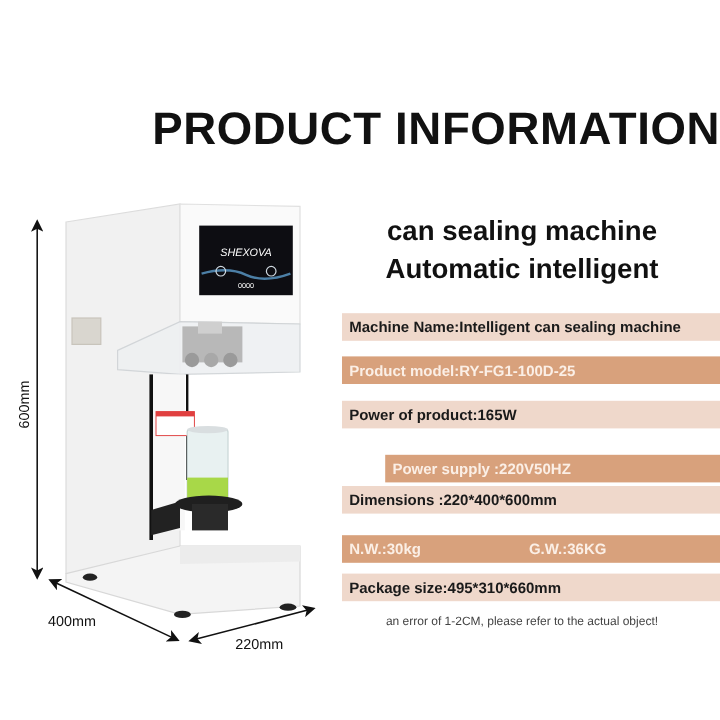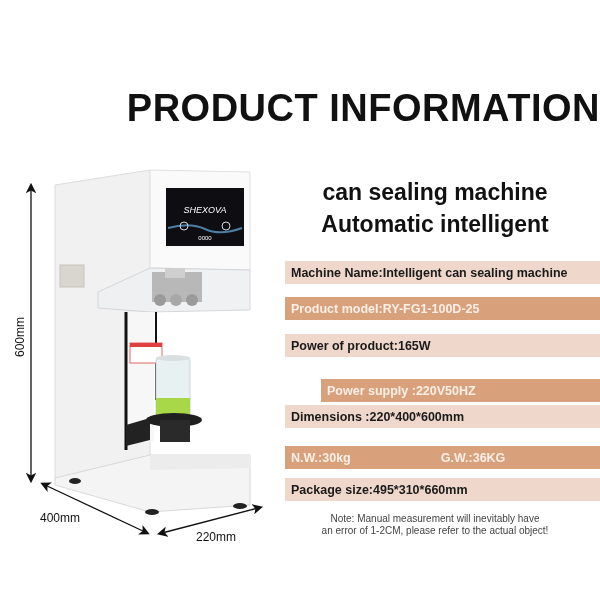--- a/index.html
+++ b/index.html
@@ -107,15 +107,14 @@
 </div>
 <div class="abs bar dark" style="top:446px;">
   <span>N.W.:30kg</span>
   <span class="gw">G.W.:36KG</span>
 </div>
 <div class="abs bar light" style="top:478px;">
   <span>Package size:495*310*660mm</span>
 </div>
 
 <div class="abs note">
-  <div>Note: Manual measurement will inevitably have</div>
   <div>an error of 1-2CM, please refer to the actual object!</div>
 </div>
 
 </body></html>

